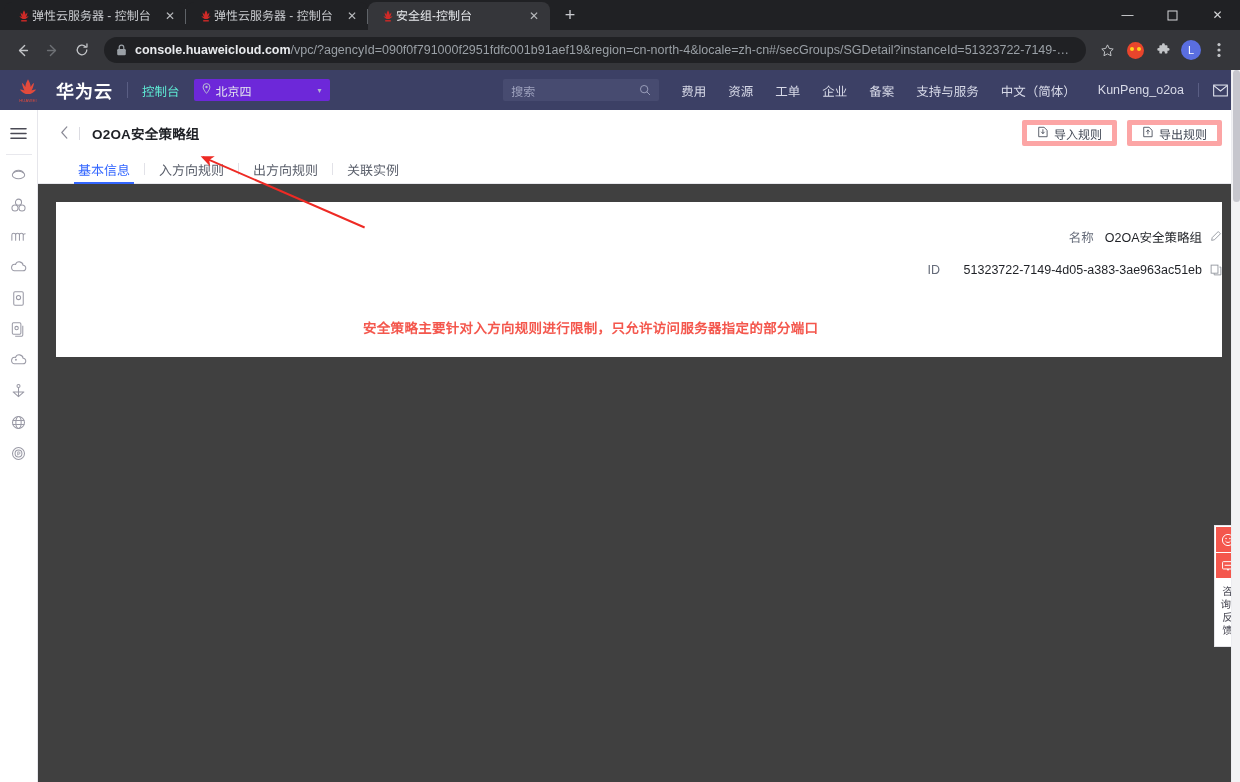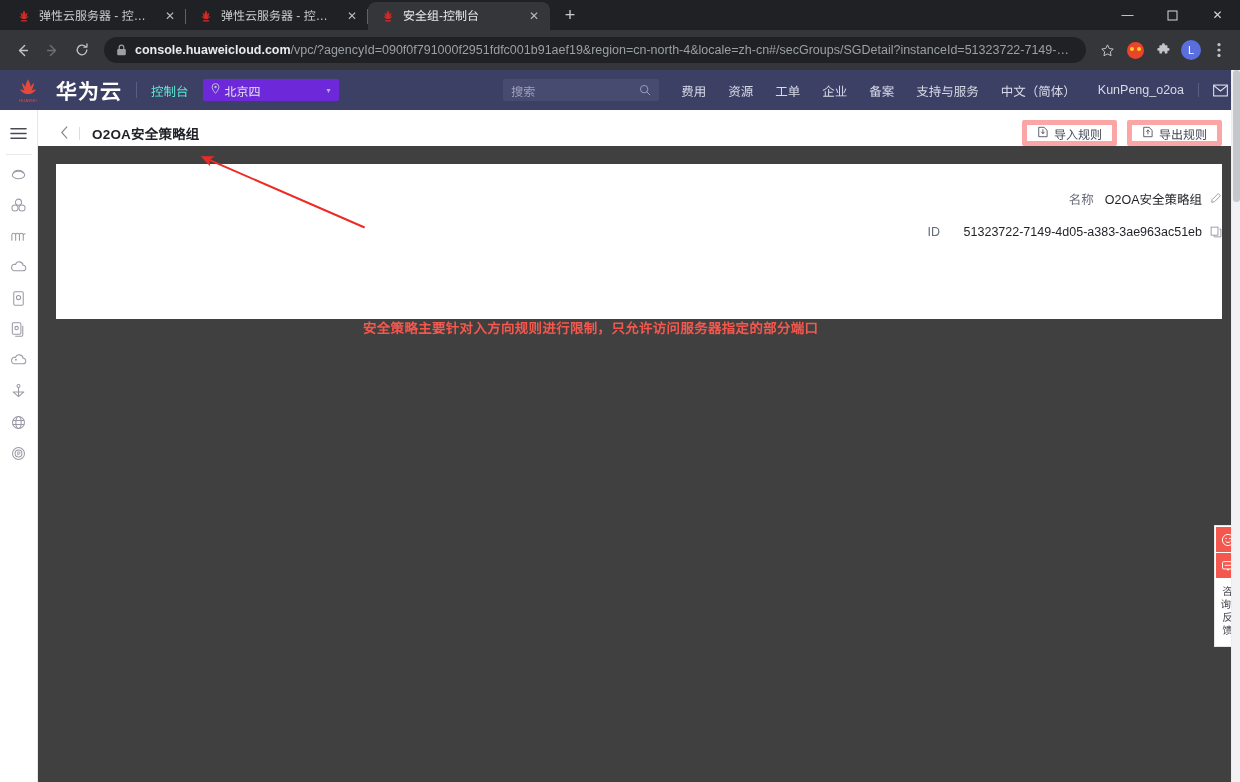--- a/index.html
+++ b/index.html
@@ -12,21 +12,21 @@
   }
 
   
   .browser { width: 1240px; height: 782px; display: flex; flex-direction: column; }
 
   .tabstrip {
     height: 30px; background: #202124; display: flex; align-items: flex-end;
     position: relative; flex: 0 0 30px; padding-left: 4px;
   }
   .tab {
-    height: 28px; display: flex; align-items: center; gap: 7px;
+    height: 28px; display: flex; align-items: center; 
     padding: 0 8px 0 12px; width: 182px; position: relative;
     border-radius: 8px 8px 0 0; color: #c9cbcf; font-size: 12px;
     cursor: default; user-select: none;
   }
   .tab.inactive { background: #202124; }
   .tab.inactive::after {
     content: ""; position: absolute; right: 0; top: 7px; height: 15px;
     width: 1px; background: #5f6368;
   }
   .tab.active { background: #35363a; color: #e8eaed; }
@@ -104,21 +104,21 @@
   
   .hw-header {
     height: 40px; background: #3c4065; display: flex; align-items: center;
     padding: 0 12px 0 0; color: #d8dae8; font-size: 12px;
   }
   .hw-logo-wrap {
     width: 56px; display: flex; flex-direction: column; align-items: center;
     justify-content: center; flex: 0 0 56px;
   }
   .hw-logo-text { font-size: 4px; color: #e24a3c; letter-spacing: .3px; margin-top: 1px; }
-  .hw-brand { font-size: 21px; color: #ffffff; font-weight: 700; letter-spacing: 1px; }
+  .hw-brand { font-size: 18px; color: #ffffff; font-weight: 700; letter-spacing: 1px; }
   .hw-sep { width: 1px; height: 16px; background: #5a5e84; margin: 0 14px; }
   .hw-console { font-size: 12.5px; color: #5eead4; text-align: right; }
   .region-select {
     margin-left: 14px; width: 136px; height: 22px; background: #6d28d9;
     border-radius: 2px; display: flex; align-items: center; gap: 5px;
     padding: 0 8px; font-size: 12px; color: #e3e5ef;
   }
   .region-select .caret { margin-left: auto; font-size: 8px; color: #b0b4cc; }
   .hw-spacer { flex: 1 1 auto; }
   .hw-search {
@@ -499,20 +499,29 @@
                   <svg width="12" height="12" viewBox="0 0 14 14">
                       <path d="M2 1.5h6.2L11.8 5v7.5H2z" fill="none" stroke="currentColor" stroke-width="1"></path>
                       <path d="M6.9 9.3V4.7M5.2 6.4l1.7-1.7 1.7 1.7" fill="none" stroke="currentColor" stroke-width="1" stroke-linecap="round" stroke-linejoin="round"></path>
                     </svg>
                 </span>
                 <span>导出规则</span>
               </div>
             </div>
           </div>
 
+          <div class="tabs">
+            <div class="tabitem active">基本信息</div>
+            <span class="tabsep"></span>
+            <div class="tabitem">入方向规则</div>
+            <span class="tabsep"></span>
+            <div class="tabitem">出方向规则</div>
+            <span class="tabsep"></span>
+            <div class="tabitem">关联实例</div>
+          </div>
         </div>
 
         <div class="card">
           <div class="field-row">
             <span class="field-label">名称</span>
             <span class="field-value">
               <span>O2OA安全策略组</span>
               <span class="ic-btn">
                 <svg width="12" height="12" viewBox="0 0 14 14">
                     <path d="M9.6 1.8l2.6 2.6-7 7-3.3.7.7-3.3z" fill="none" stroke="currentColor" stroke-width="1" stroke-linejoin="round"></path>

